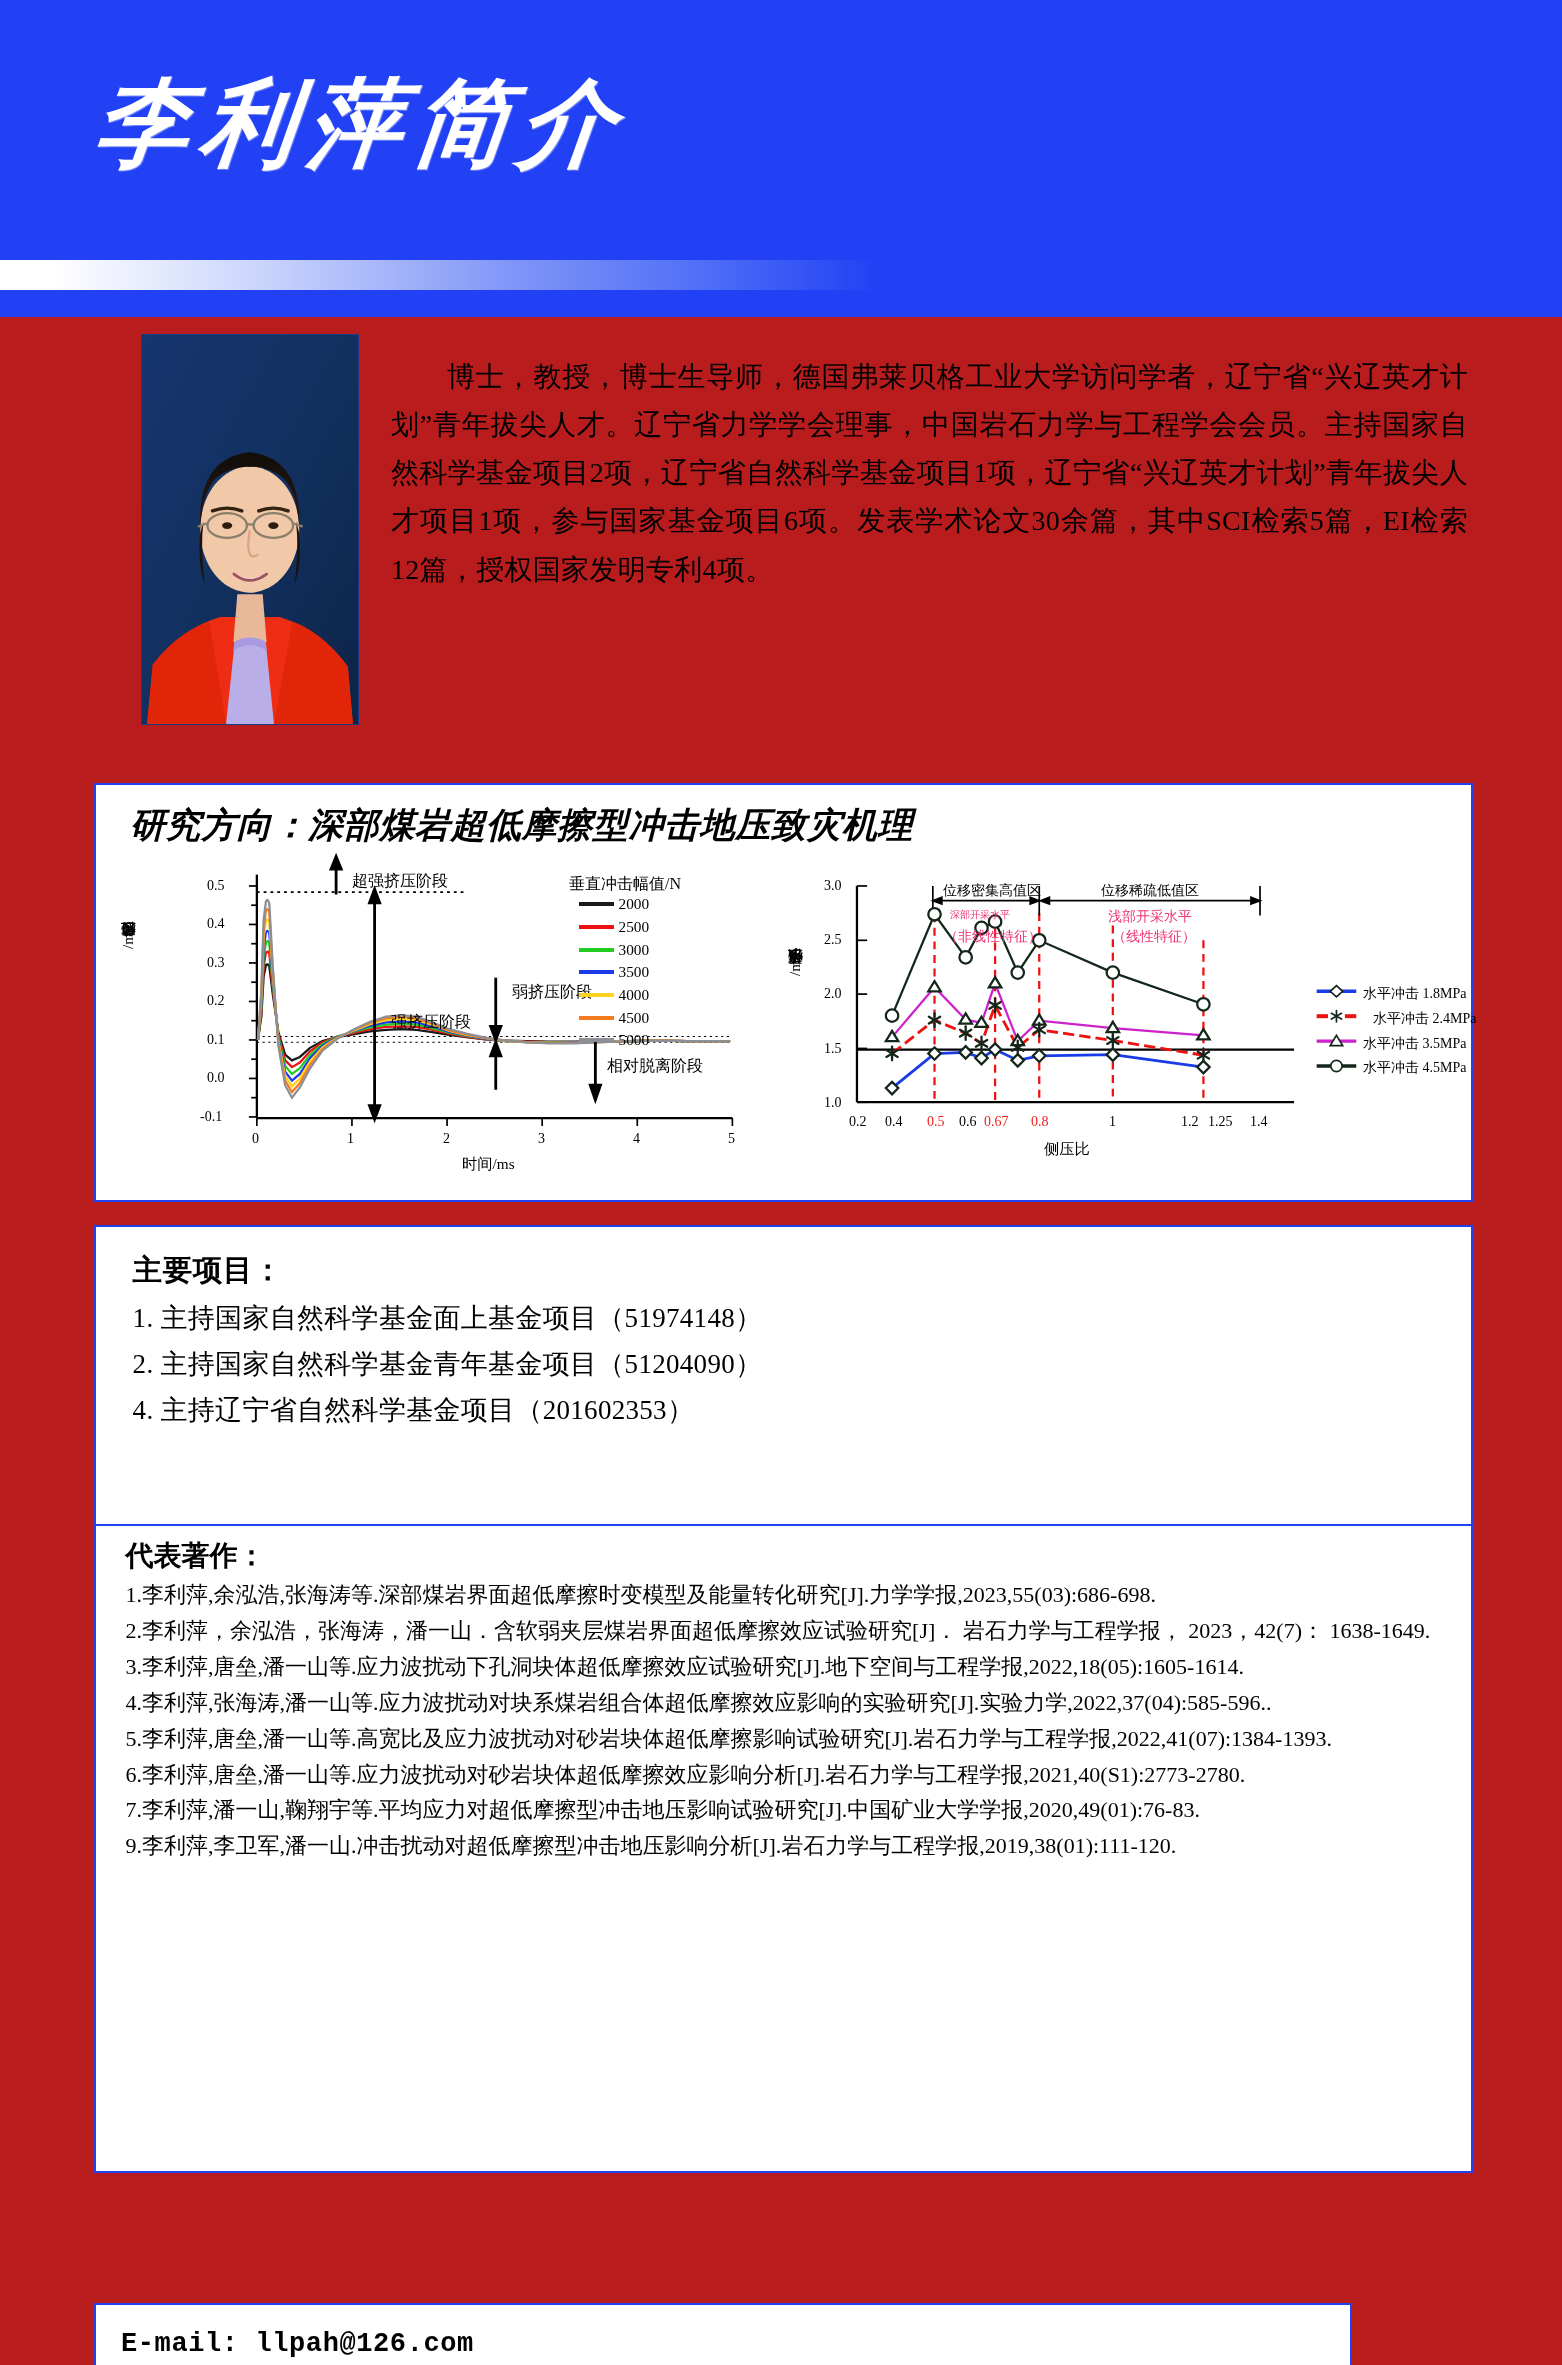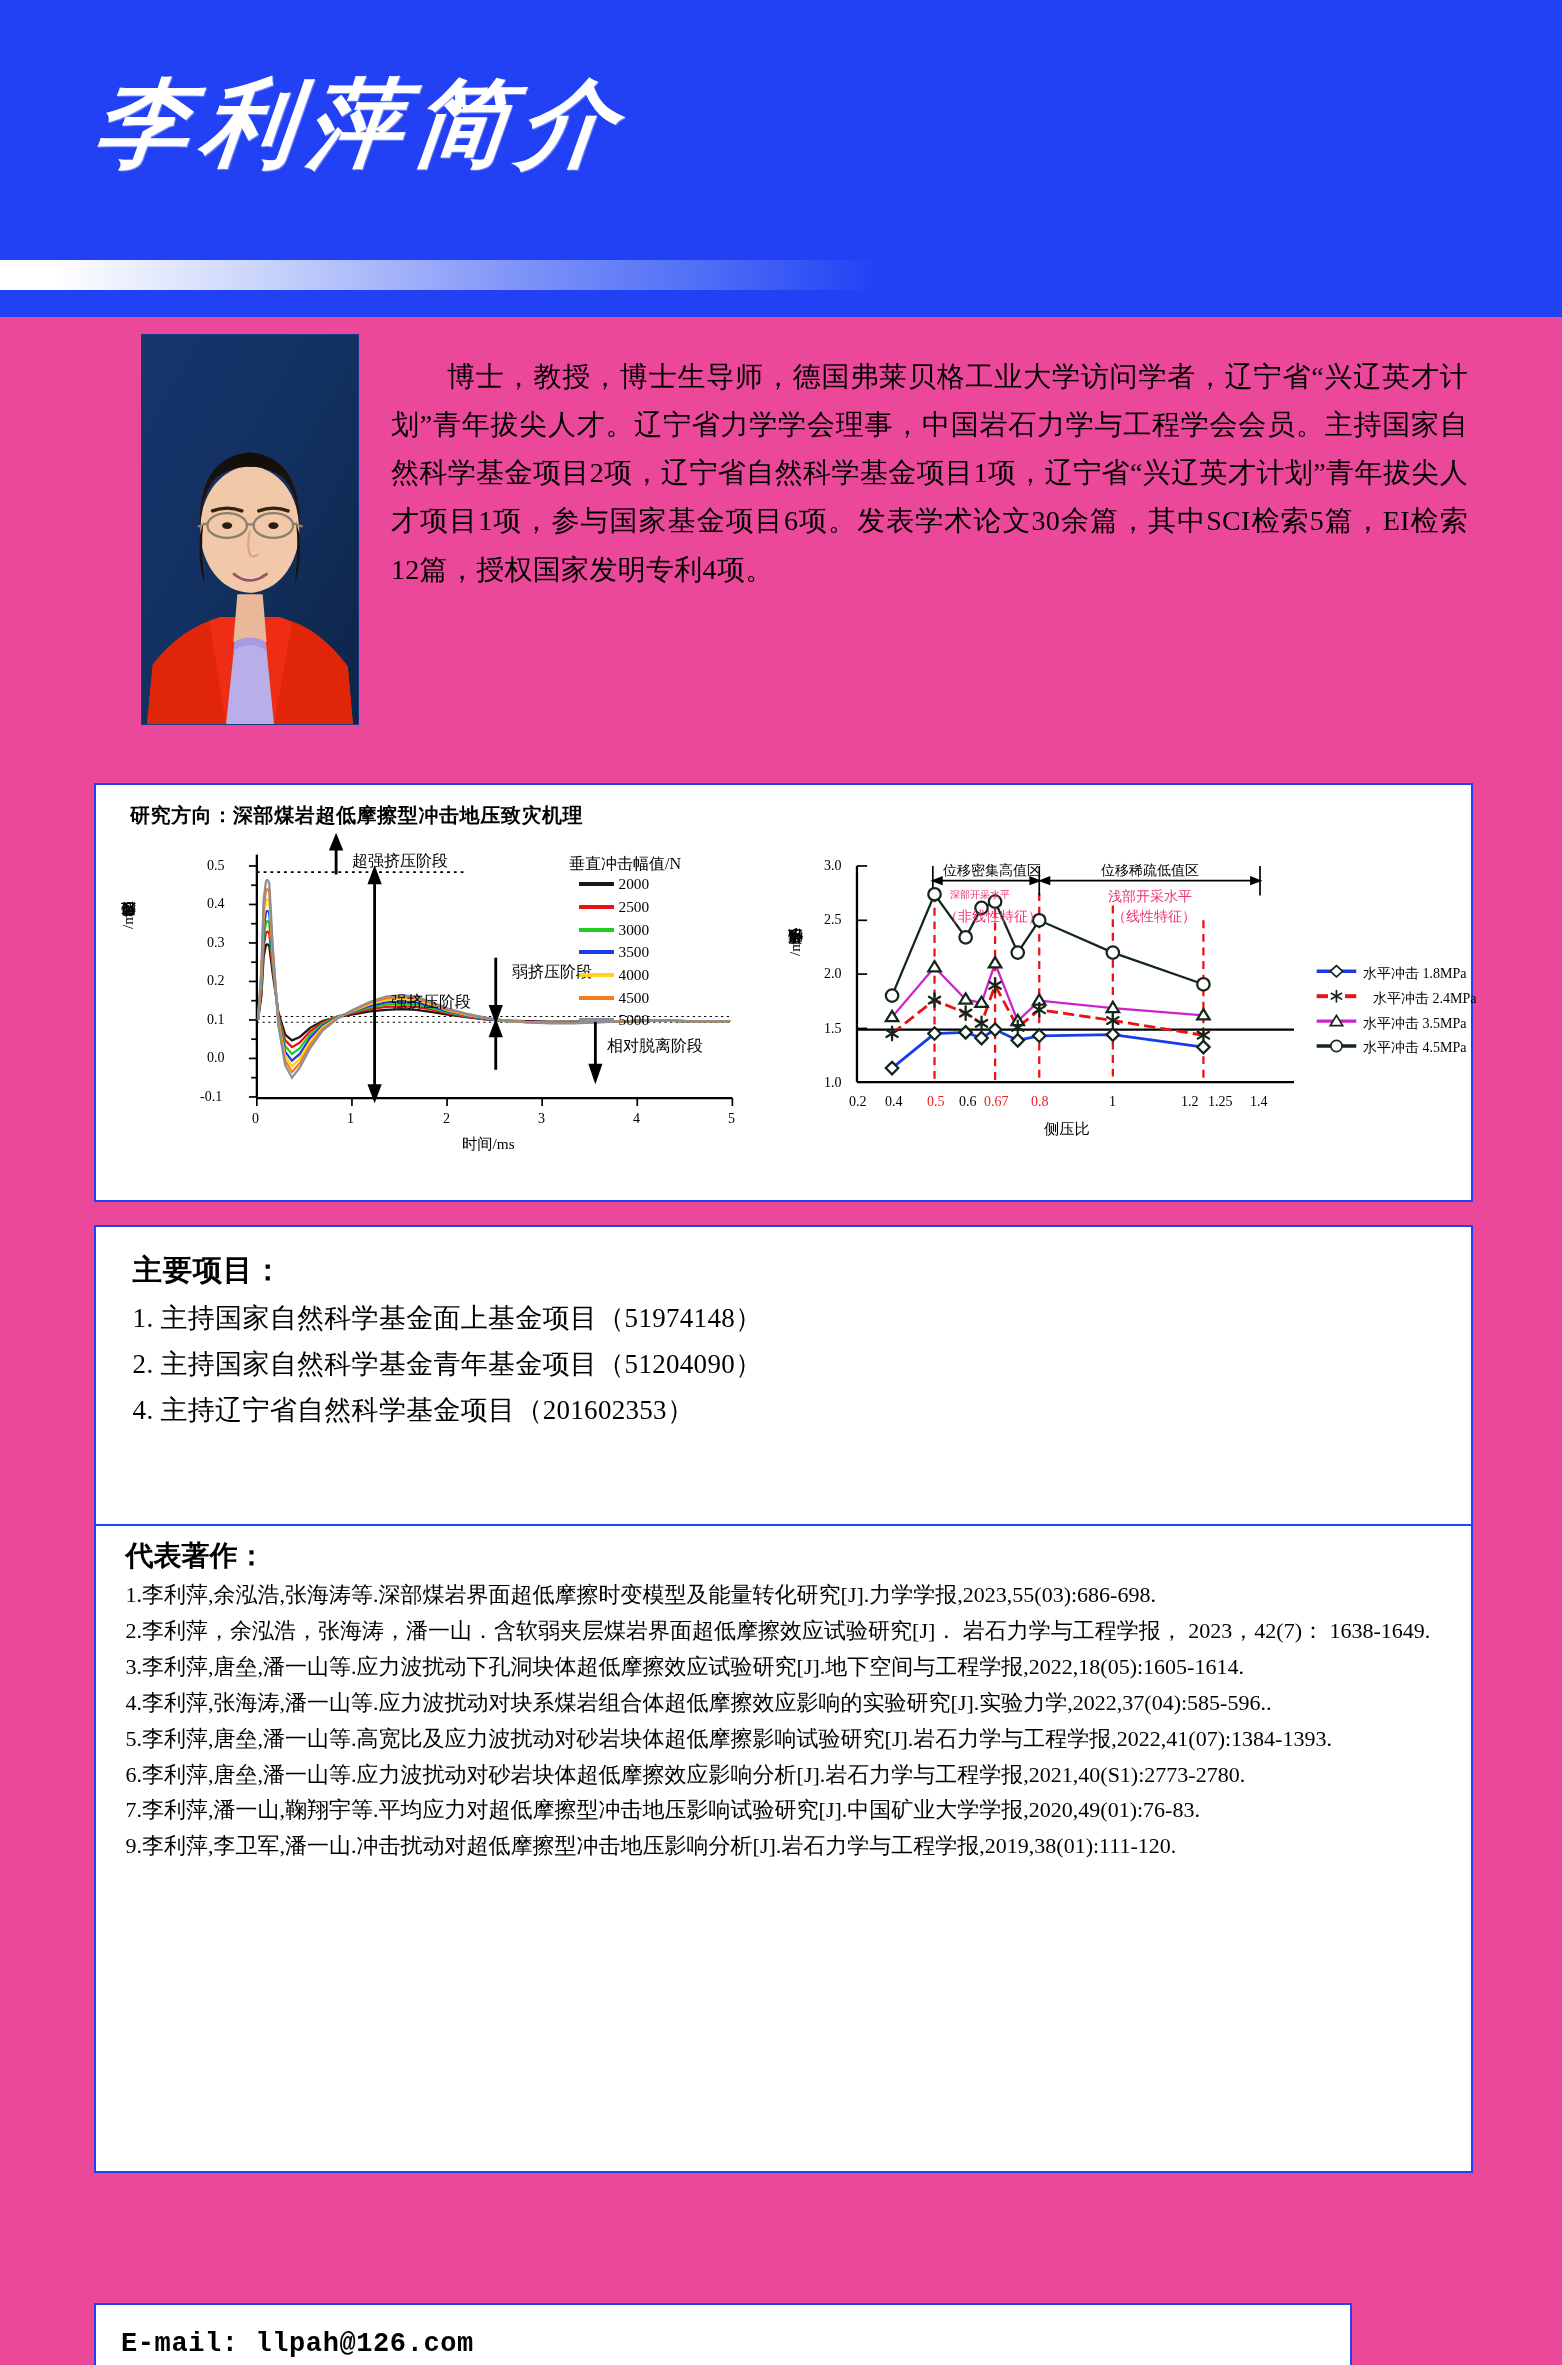--- a/index.html
+++ b/index.html
@@ -43,21 +43,21 @@
     width: 876px;
     height: 29.5px;
     background: linear-gradient(to right, #ffffff 0%, #ffffff 6%, #c9d4fb 30%, #8296f8 58%, #4f6ff6 80%, #2241f5 100%);
   }
 
   
   .page {
     position: relative;
     width: 1562px;
     height: 2048px;
-    background: #ec4899;
+    background: #b91c1c;
     padding: 0;
   }
 
   
   .bio-row {
     position: absolute;
     left: 0;
     top: 17px;
     width: 1562px;
     height: 431px;
@@ -97,25 +97,26 @@
   .panel-inner { padding: 14.7px 23px; }
 
   
   #research-panel {
     left: 94px;
     top: 466px;
     width: 1379px;
     height: 419px;
   }
   .research-title {
-    font-size: 20px;
+    font-size: 35px;
     font-weight: 700;
     color: #000;
     padding: 17px 0 0 34px;
     letter-spacing: 0.6px;
+    font-style: italic;
   }
   .charts-row {
     position: relative;
     display: flex;
     margin-top: 3.4px;
     padding-left: 19px;
   }
 
   
   #projects-panel {

